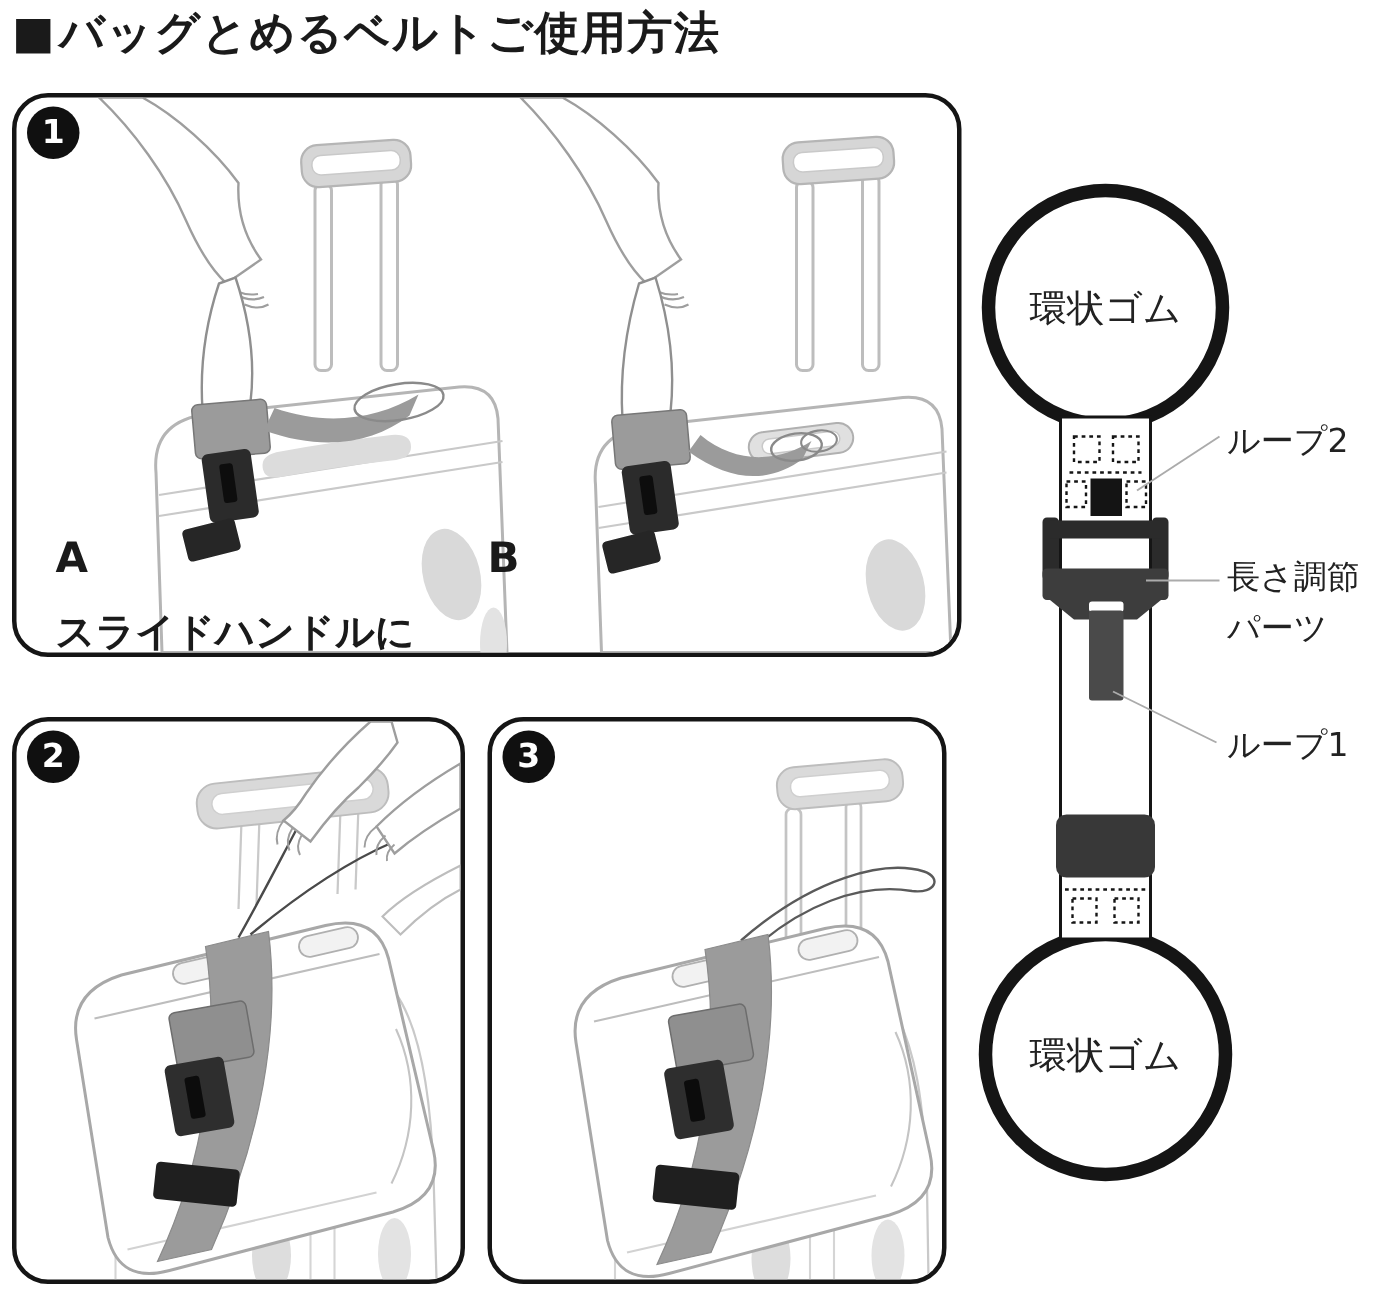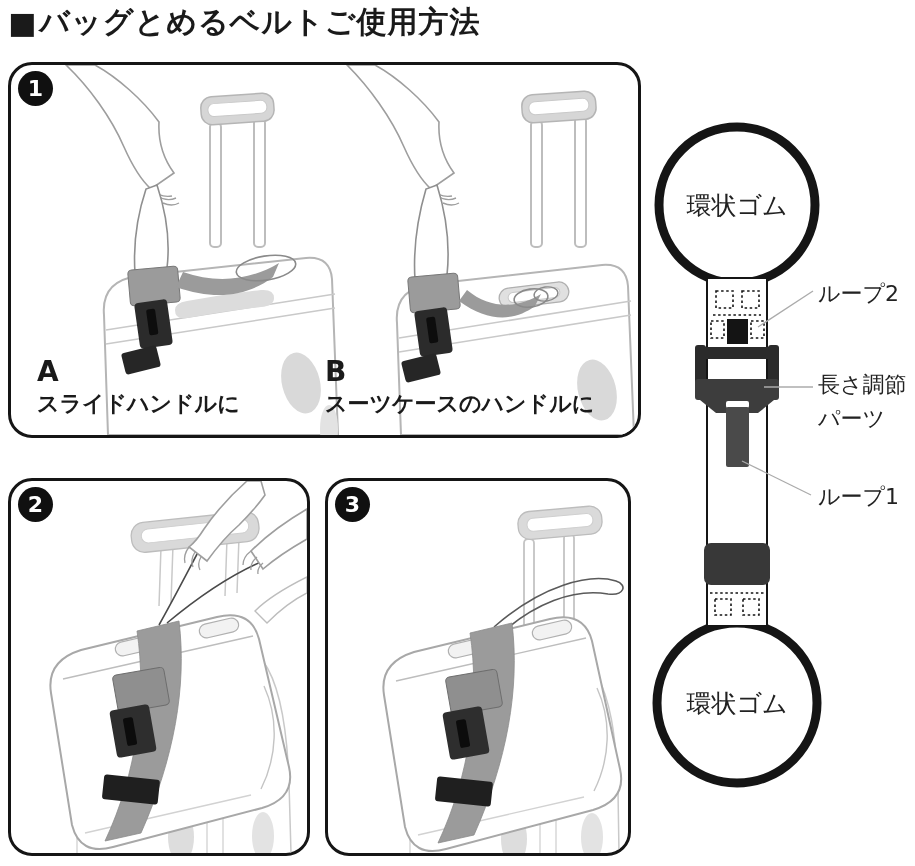--- a/index.html
+++ b/index.html
@@ -10,21 +10,21 @@
   .title .marker{margin-right:2px;}
   .panel{position:absolute;background:#fff;border:3px solid #151515;border-radius:24px;overflow:hidden;}
   #panel-step1{left:8px;top:62px;width:627px;height:370px;}
   #panel-step2{left:8px;top:478px;width:296px;height:372px;}
   #panel-step3{left:325px;top:478px;width:300px;height:372px;}
   .step-badge{position:absolute;left:7px;top:6px;width:35px;height:35px;border-radius:50%;
               background:#101010;color:#fff;display:flex;align-items:center;justify-content:center;
               font-size:22px;font-weight:700;z-index:5;}
   .variant{position:absolute;z-index:4;}
   .variant .letter{font-size:28px;font-weight:700;line-height:1.1;}
-  .variant .caption{font-size:22px;font-weight:700;margin-top:1px;white-space:nowrap;}
+  .variant .caption{font-size:26px;font-weight:700;margin-top:16px;white-space:nowrap;}
   #variant-a{left:26px;top:292px;}
   #variant-b{left:314px;top:292px;}
   .fill-svg{position:absolute;left:0;top:0;width:100%;height:100%;}
   #belt-diagram{position:absolute;left:632px;top:95px;width:283px;height:720px;}
   svg text{font-family:"DejaVu Sans","Liberation Sans",sans-serif;fill:#222;}
   .ring-label{font-size:25px;}
   .part-label{font-size:22px;}
 </style>
 </head>
 <body>
@@ -113,21 +113,20 @@
         <ellipse cx="227" cy="229" rx="12" ry="7" fill="none" stroke="#8a8a8a" stroke-width="1.4" transform="rotate(-8 227 229)"></ellipse>
       </g>
     </svg>
 
     <div class="variant" id="variant-a">
       <div class="letter">A</div>
       <div class="caption">スライドハンドルに</div>
     </div>
     <div class="variant" id="variant-b">
       <div class="letter">B</div>
-      <div class="caption">スーツケースのハンドルに</div>
     </div>
   </div>
 
   <div class="panel" id="panel-step2">
     <div class="step-badge">2</div>
     <svg class="fill-svg" viewBox="0 0 296 372">
       <g>
 
         <path d="M150,66 L148,125 M162,64 L160,122 M216,58 L214,115 M228,56 L226,112" stroke="#c9c9c9" stroke-width="1.5" fill="none"></path>
         <g transform="rotate(-6 184 50)">

